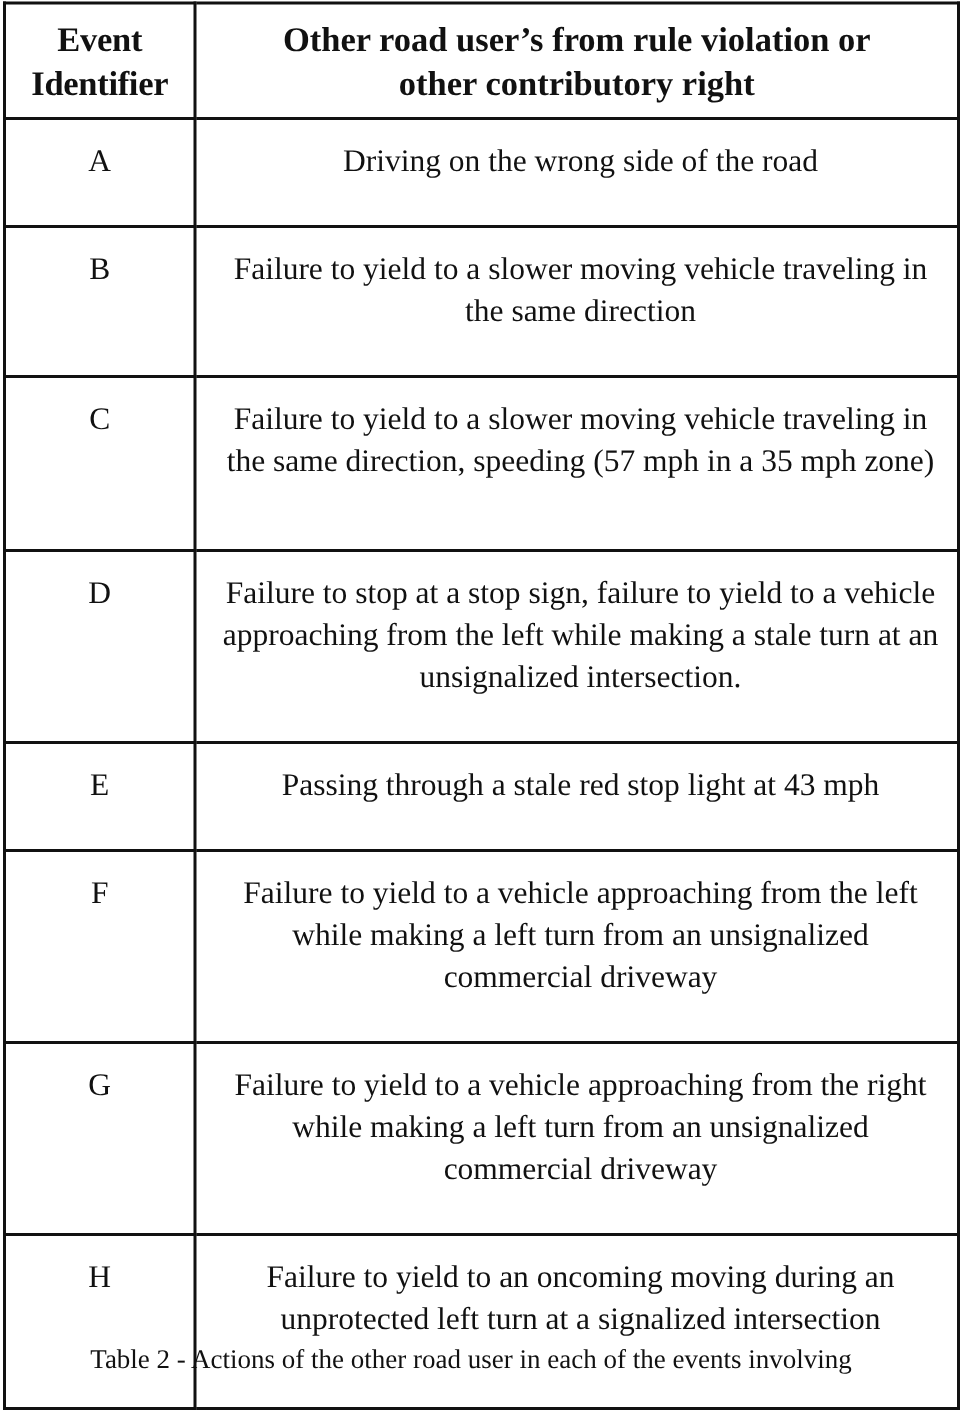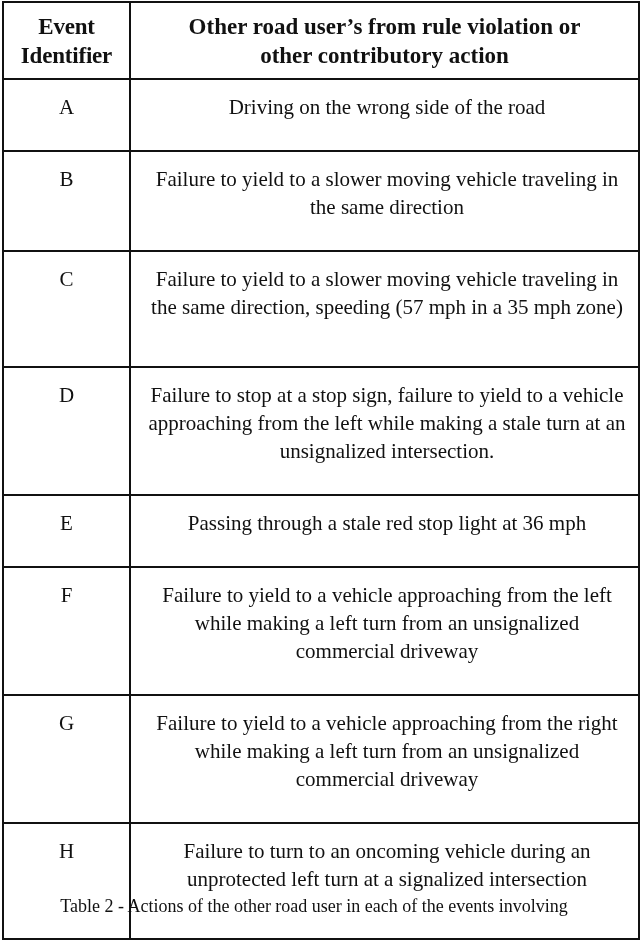--- a/index.html
+++ b/index.html
@@ -78,21 +78,21 @@
     <col class="col-desc">
   </colgroup>
   <thead>
     <tr>
       <th class="hdr-id">
         <span>Event</span><br>
         <span>Identifier</span>
       </th>
       <th>
         <span>Other road user’s from rule violation or</span><br>
-        <span>other contributory action</span>
+        <span>other contributory right</span>
       </th>
     </tr>
   </thead>
   <tbody>
     <tr style="height:57px;">
       <td class="id-cell">A</td>
       <td class="desc-cell">Driving on the wrong side of the road</td>
     </tr>
     <tr style="height:88px;">
       <td class="id-cell">B</td>
@@ -101,32 +101,32 @@
     <tr style="height:116px;">
       <td class="id-cell">C</td>
       <td class="desc-cell">Failure to yield to a slower moving vehicle traveling in the same direction, speeding (57 mph in a 35 mph zone)</td>
     </tr>
     <tr style="height:116px;">
       <td class="id-cell">D</td>
       <td class="desc-cell">Failure to stop at a stop sign, failure to yield to a vehicle approaching from the left while making a stale turn at an unsignalized intersection.</td>
     </tr>
     <tr style="height:60px;">
       <td class="id-cell">E</td>
-      <td class="desc-cell">Passing through a stale red stop light at 36 mph</td>
+      <td class="desc-cell">Passing through a stale red stop light at 43 mph</td>
     </tr>
     <tr style="height:116px;">
       <td class="id-cell">F</td>
       <td class="desc-cell">Failure to yield to a vehicle approaching from the left while making a left turn from an unsignalized commercial driveway</td>
     </tr>
     <tr style="height:116px;">
       <td class="id-cell">G</td>
       <td class="desc-cell">Failure to yield to a vehicle approaching from the right while making a left turn from an unsignalized commercial driveway</td>
     </tr>
     <tr style="height:116px;">
       <td class="id-cell">H</td>
-      <td class="desc-cell">Failure to turn to an oncoming vehicle during an unprotected left turn at a signalized intersection</td>
+      <td class="desc-cell">Failure to yield to an oncoming moving during an unprotected left turn at a signalized intersection</td>
     </tr>
   </tbody>
 </table>
 
 <div class="caption">
   <span>Table 2 - Actions of the other road user in each of the events involving</span><br>
 </div>
 
 </body></html>

